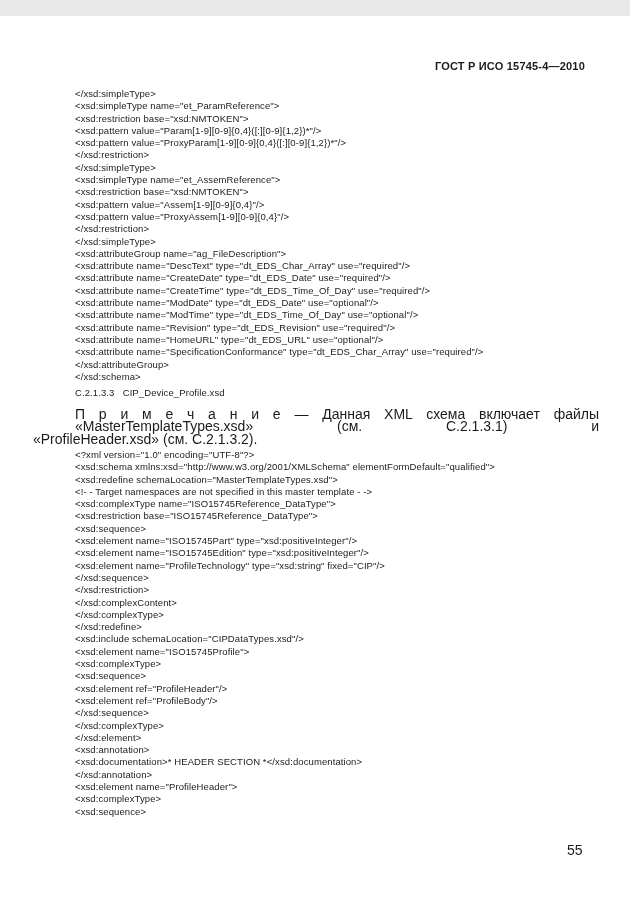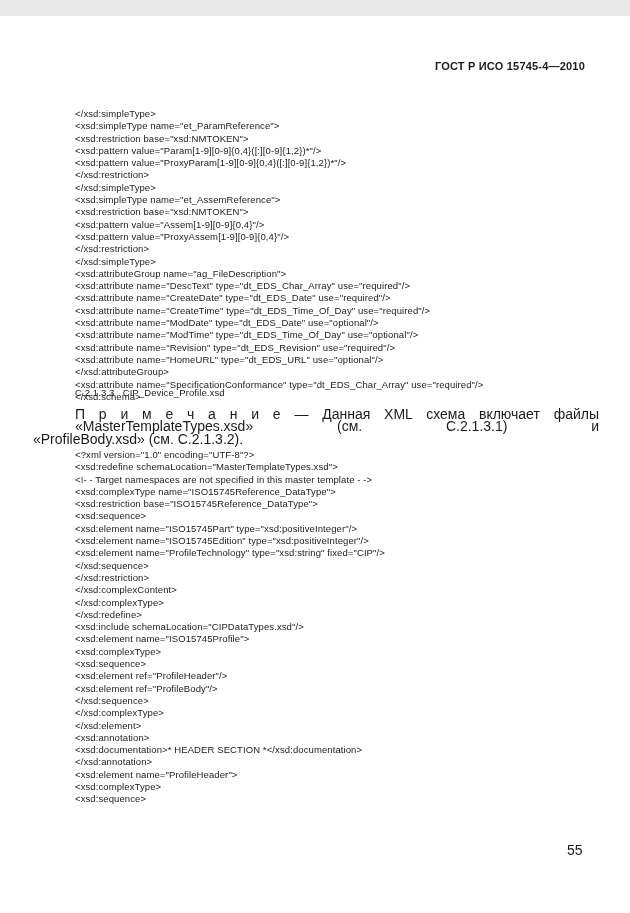--- a/index.html
+++ b/index.html
@@ -23,21 +23,21 @@
     right: 45px;
     font-size: 11px;
     font-weight: bold;
     letter-spacing: 0.2px;
     white-space: pre;
   }
   .code-block {
     position: absolute;
     left: 75px;
   }
-  .code-block-1 { top: 92px; }
+  .code-block-1 { top: 72px; }
   .code-block-2 { top: 433px; }
   .code-line {
     font-size: 9.5px;
     line-height: 12.3px;
     white-space: pre;
     letter-spacing: 0.1px;
   }
   .section-heading {
     position: absolute;
     left: 75px;
@@ -92,34 +92,35 @@
       <div class="code-line">&lt;/xsd:restriction&gt;</div>
       <div class="code-line">&lt;/xsd:simpleType&gt;</div>
       <div class="code-line">&lt;xsd:attributeGroup name="ag_FileDescription"&gt;</div>
       <div class="code-line">&lt;xsd:attribute name="DescText" type="dt_EDS_Char_Array" use="required"/&gt;</div>
       <div class="code-line">&lt;xsd:attribute name="CreateDate" type="dt_EDS_Date" use="required"/&gt;</div>
       <div class="code-line">&lt;xsd:attribute name="CreateTime" type="dt_EDS_Time_Of_Day" use="required"/&gt;</div>
       <div class="code-line">&lt;xsd:attribute name="ModDate" type="dt_EDS_Date" use="optional"/&gt;</div>
       <div class="code-line">&lt;xsd:attribute name="ModTime" type="dt_EDS_Time_Of_Day" use="optional"/&gt;</div>
       <div class="code-line">&lt;xsd:attribute name="Revision" type="dt_EDS_Revision" use="required"/&gt;</div>
       <div class="code-line">&lt;xsd:attribute name="HomeURL" type="dt_EDS_URL" use="optional"/&gt;</div>
+      <div class="code-line">&lt;xsd:attribute name="SpecificationConformance" type="dt_EDS_Char_Array" use="required"/&gt;</div>
       <div class="code-line">&lt;/xsd:attributeGroup&gt;</div>
-      <div class="code-line">&lt;xsd:attribute name="SpecificationConformance" type="dt_EDS_Char_Array" use="required"/&gt;</div>
       <div class="code-line">&lt;/xsd:schema&gt;</div>
     </div>
 
   <div class="section-heading">C.2.1.3.3   CIP_Device_Profile.xsd</div>
 
   <div class="note">
     <div class="note-line-1">П р и м е ч а н и е — Данная XML схема включает файлы «MasterTemplateTypes.xsd» (см. С.2.1.3.1) и</div>
-    <div class="note-line-2">«ProfileBody.xsd» (см. С.2.1.3.2).</div>
+    <div class="note-line-2">«ProfileHeader.xsd» (см. С.2.1.3.2).</div>
   </div>
 
   <div class="code-block code-block-2">
       <div class="code-line">&lt;?xml version="1.0" encoding="UTF-8"?&gt;</div>
+      <div class="code-line">&lt;xsd:schema xmlns:xsd="http://www.w3.org/2001/XMLSchema" elementFormDefault="qualified"&gt;</div>
       <div class="code-line">&lt;xsd:redefine schemaLocation="MasterTemplateTypes.xsd"&gt;</div>
       <div class="code-line">&lt;!- - Target namespaces are not specified in this master template - -&gt;</div>
       <div class="code-line">&lt;xsd:complexType name="ISO15745Reference_DataType"&gt;</div>
       <div class="code-line">&lt;xsd:restriction base="ISO15745Reference_DataType"&gt;</div>
       <div class="code-line">&lt;xsd:sequence&gt;</div>
       <div class="code-line">&lt;xsd:element name="ISO15745Part" type="xsd:positiveInteger"/&gt;</div>
       <div class="code-line">&lt;xsd:element name="ISO15745Edition" type="xsd:positiveInteger"/&gt;</div>
       <div class="code-line">&lt;xsd:element name="ProfileTechnology" type="xsd:string" fixed="CIP"/&gt;</div>
       <div class="code-line">&lt;/xsd:sequence&gt;</div>
       <div class="code-line">&lt;/xsd:restriction&gt;</div>

